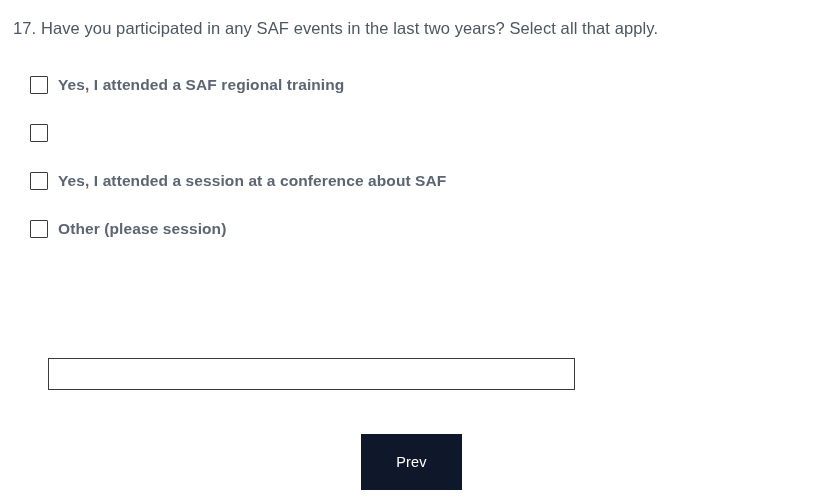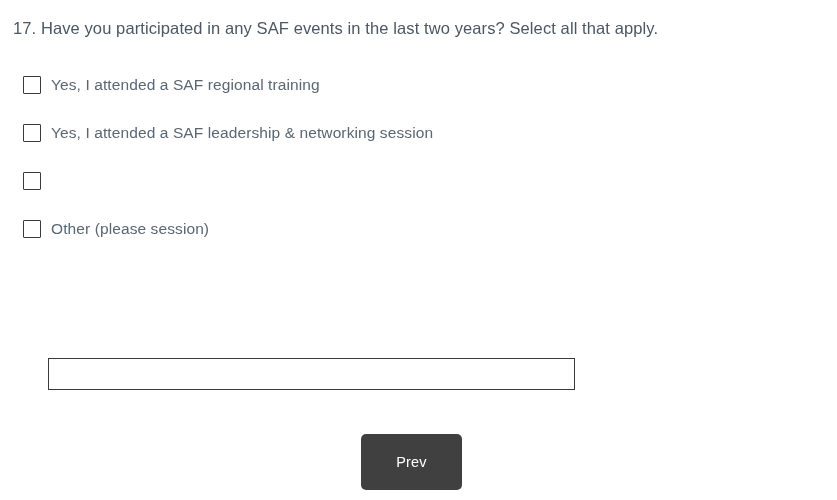--- a/index.html
+++ b/index.html
@@ -41,22 +41,23 @@
     left: 0;
     top: 68px;
     width: 837px;
   }
 
   .option-row {
     position: relative;
     height: 48px;
     display: flex;
     align-items: flex-start;
-    padding-left: 23px;
+    padding-left: 30px;
     box-sizing: border-box;
+    font-weight: bold;
   }
 
   .checkbox-box {
     width: 18px;
     height: 18px;
     min-width: 18px;
     box-sizing: border-box;
     border: 1.4px solid #3a3a3a;
     background: #ffffff;
     border-radius: 1px;
@@ -98,22 +99,22 @@
     left: 361px;
     top: 434px;
     display: flex;
     gap: 4px;
   }
 
   .nav-button {
     width: 101px;
     height: 56px;
     border: none;
-    border-radius: 5px;
-    background: #404040;
+    border-radius: 0;
+    background: #0f172a;
     color: #ffffff;
     font-family: "Liberation Sans", sans-serif;
     font-size: 14.5px;
     line-height: 56px;
     text-align: center;
     cursor: pointer;
     padding: 0;
     letter-spacing: 0.2px;
   }
 </style>
@@ -127,25 +128,25 @@
   <div class="options-list">
 
     <div class="option-row">
       <span class="checkbox-box"></span>
       <span class="option-label">Yes, I attended a SAF regional training</span>
     </div>
 
 
     <div class="option-row">
       <span class="checkbox-box"></span>
-      <span class="option-label">Yes, I attended a SAF leadership &amp; networking session</span>
     </div>
 
     <div class="option-row">
       <span class="checkbox-box"></span>
+      <span class="option-label">Yes, I attended a session at a conference about SAF</span>
     </div>
 
 
     <div class="option-row">
       <span class="checkbox-box"></span>
       <span class="option-label">Other (please session)</span>
     </div>
 
   </div>
 

